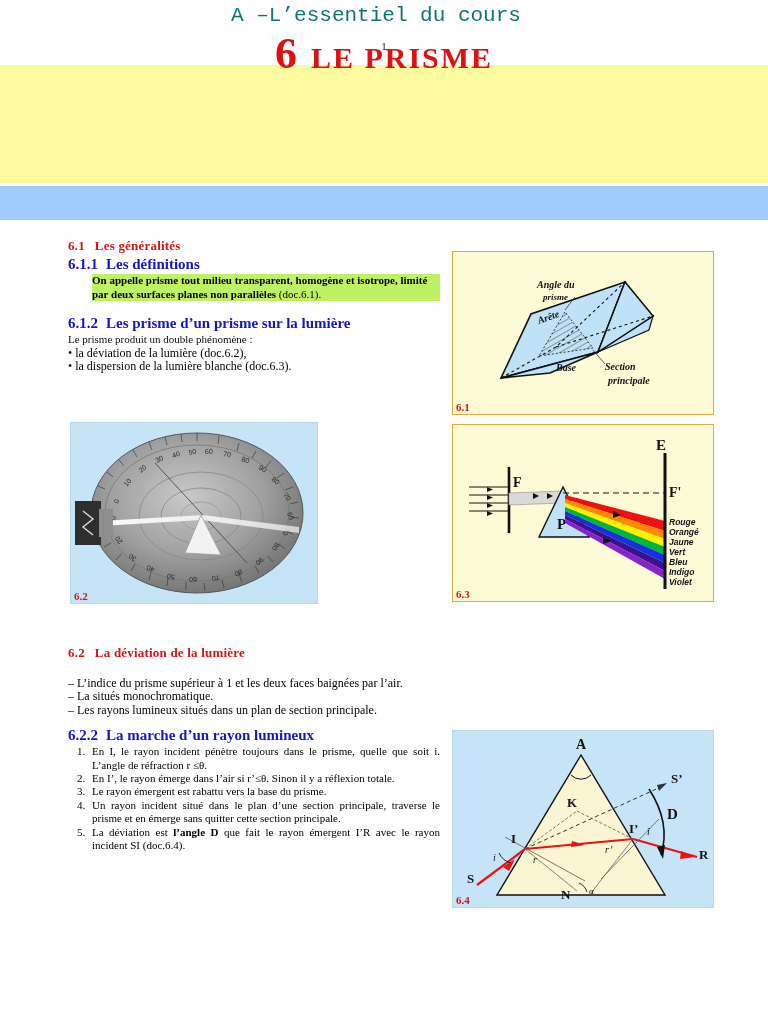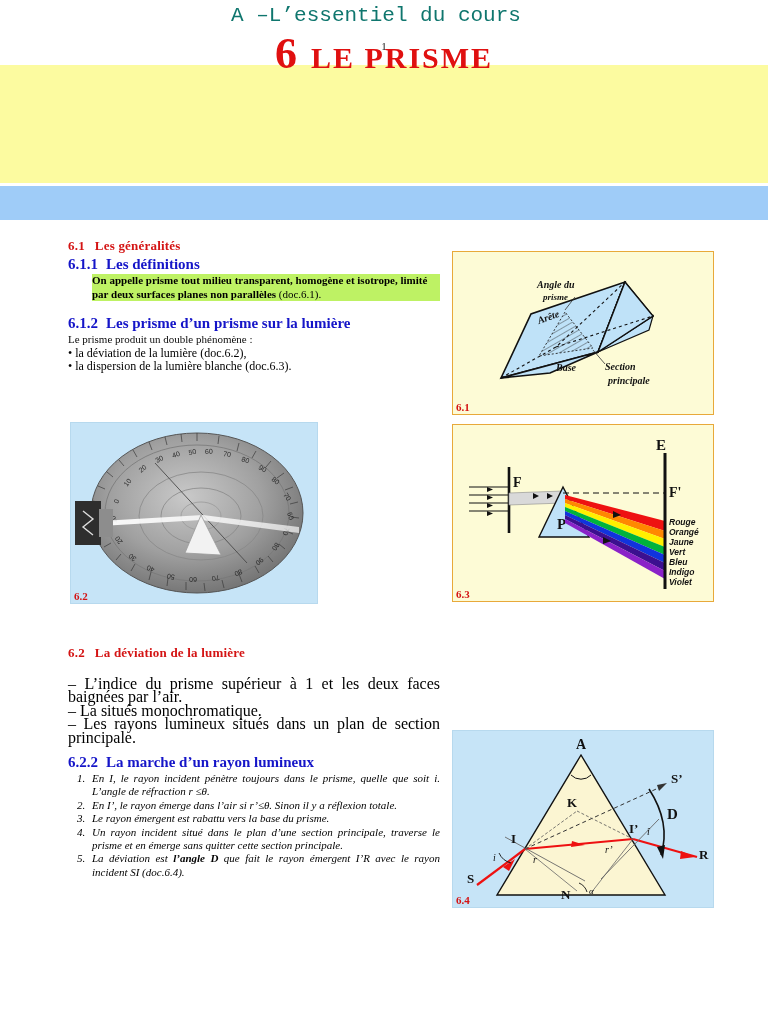--- a/index.html
+++ b/index.html
@@ -120,30 +120,29 @@
     line-height: 13.6px;
     margin-left: 24px;
   }
   .hl .doc { font-weight: normal; }
   .bullets { margin: 0; }
   .bullets div { font-size: 12px; line-height: 13.6px; }
   .sp10 { height: 10px; }
   .sp14 { height: 14px; }
 
   .dash-list div {
-    font-size: 16px;
+    font-size: 12px;
     line-height: 13.4px;
     text-align: justify;
   }
   ol.numlist {
     margin: 0;
     padding-left: 20px;
     font-size: 11px;
     line-height: 13.4px;
-    font-style: italic;
   }
   ol.numlist li {
     margin: 0;
     padding-left: 4px;
     text-align: justify;
   }
 
   
   .fig {
     position: absolute;

